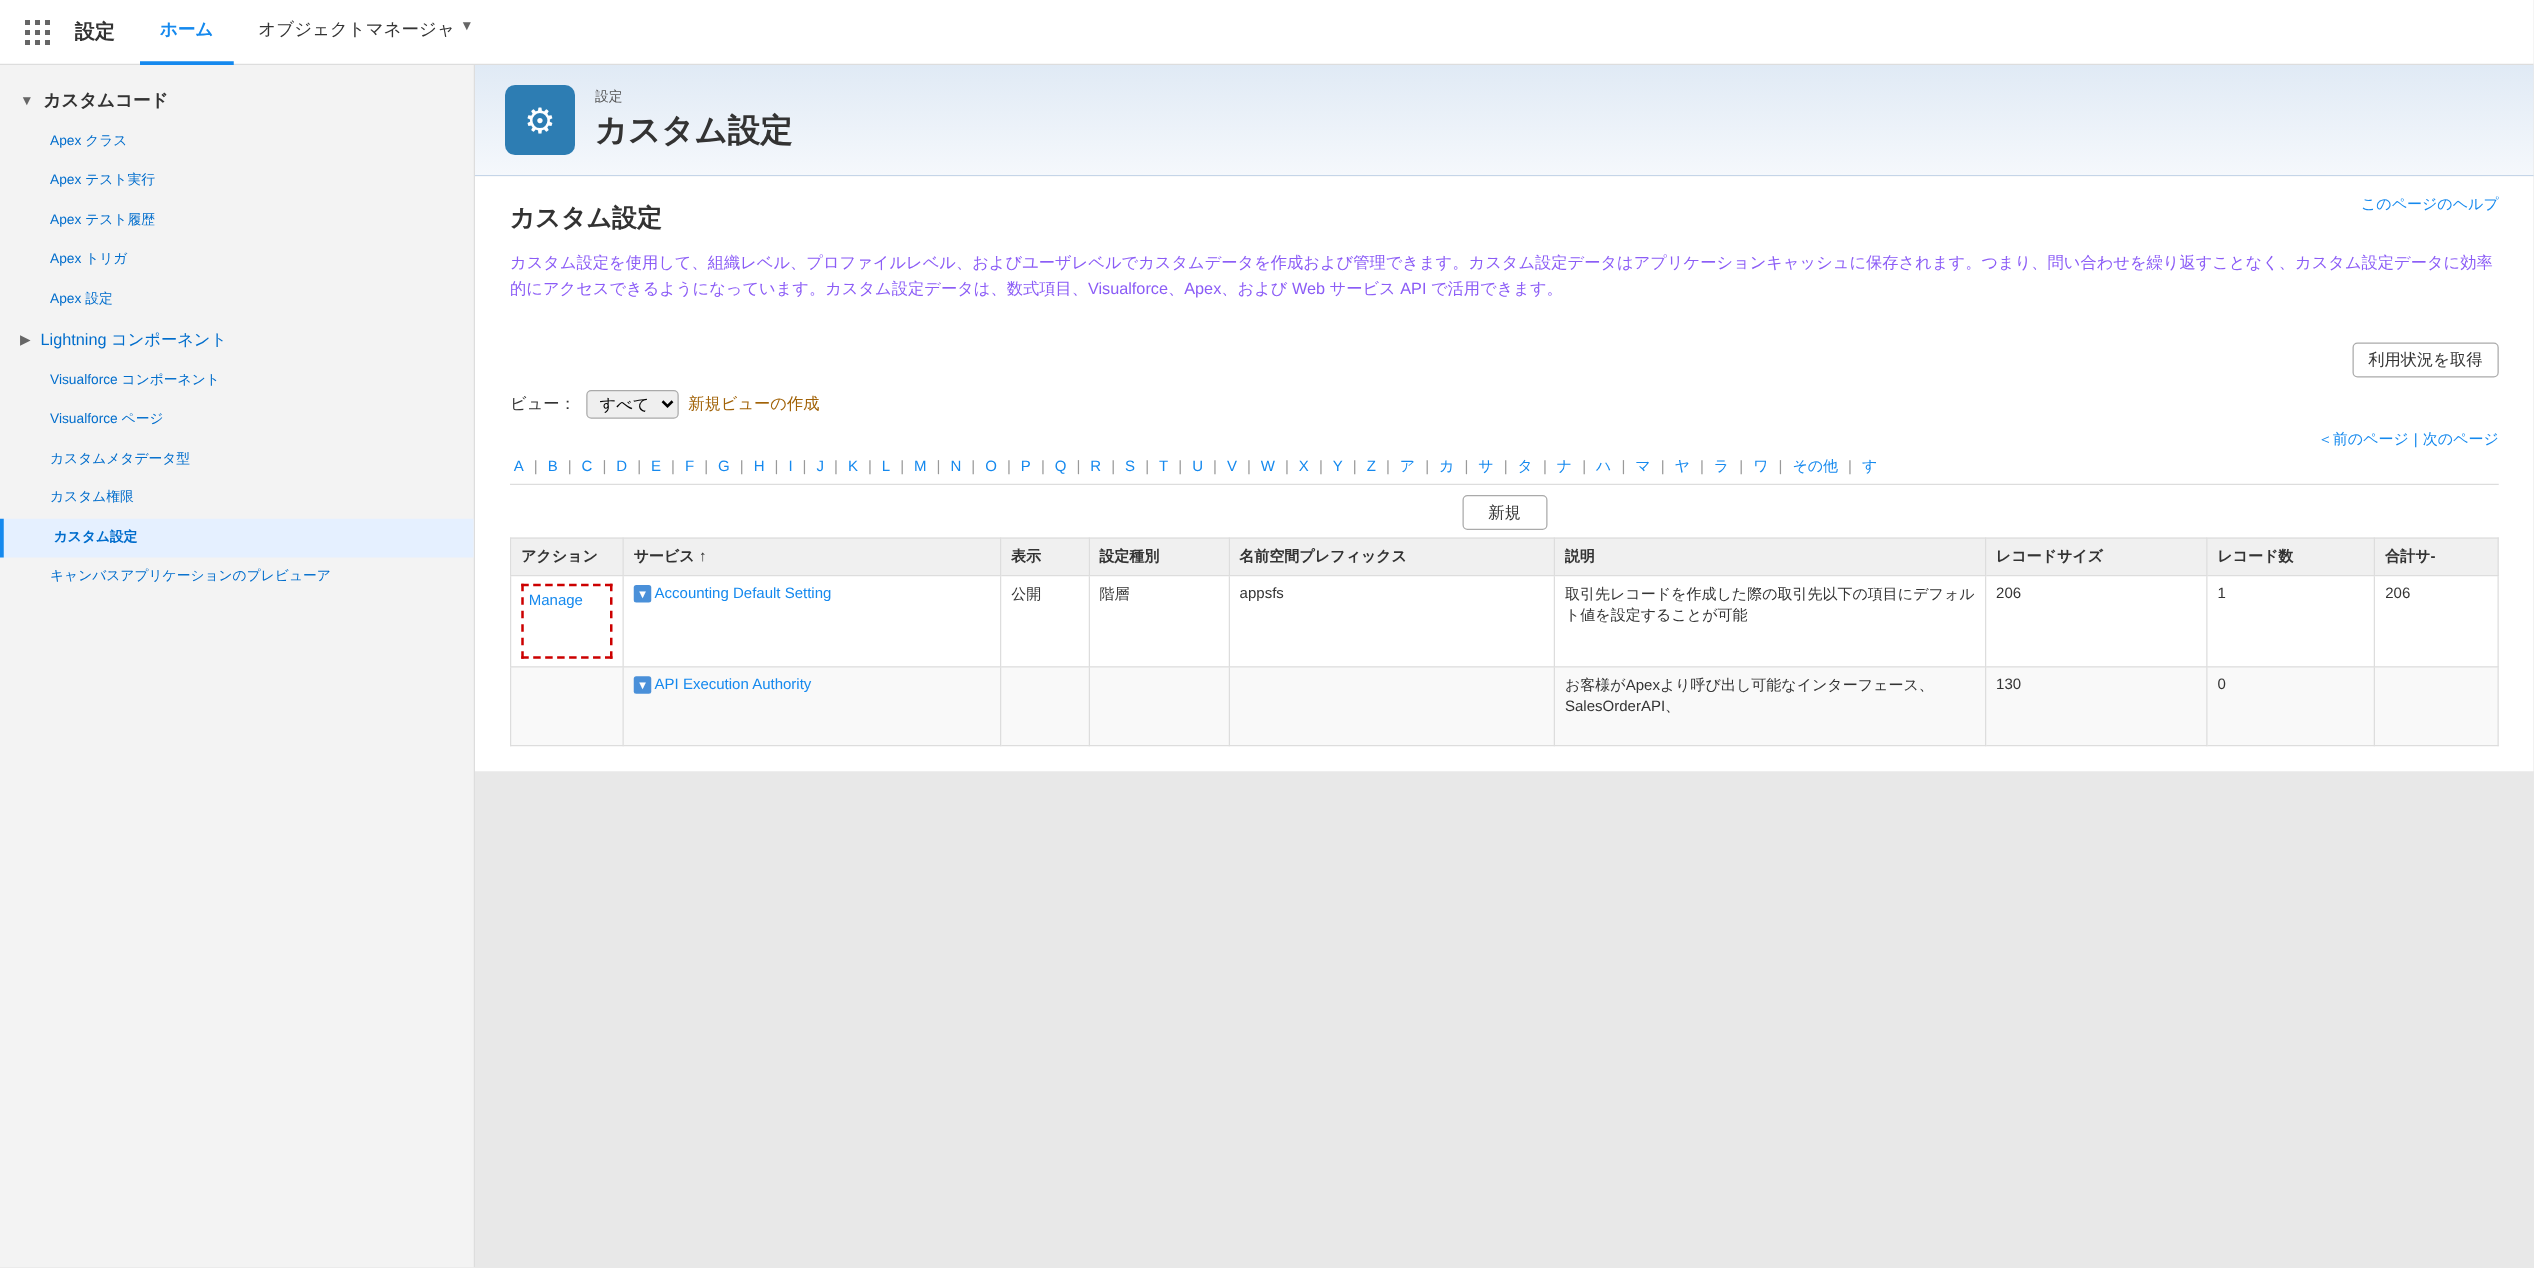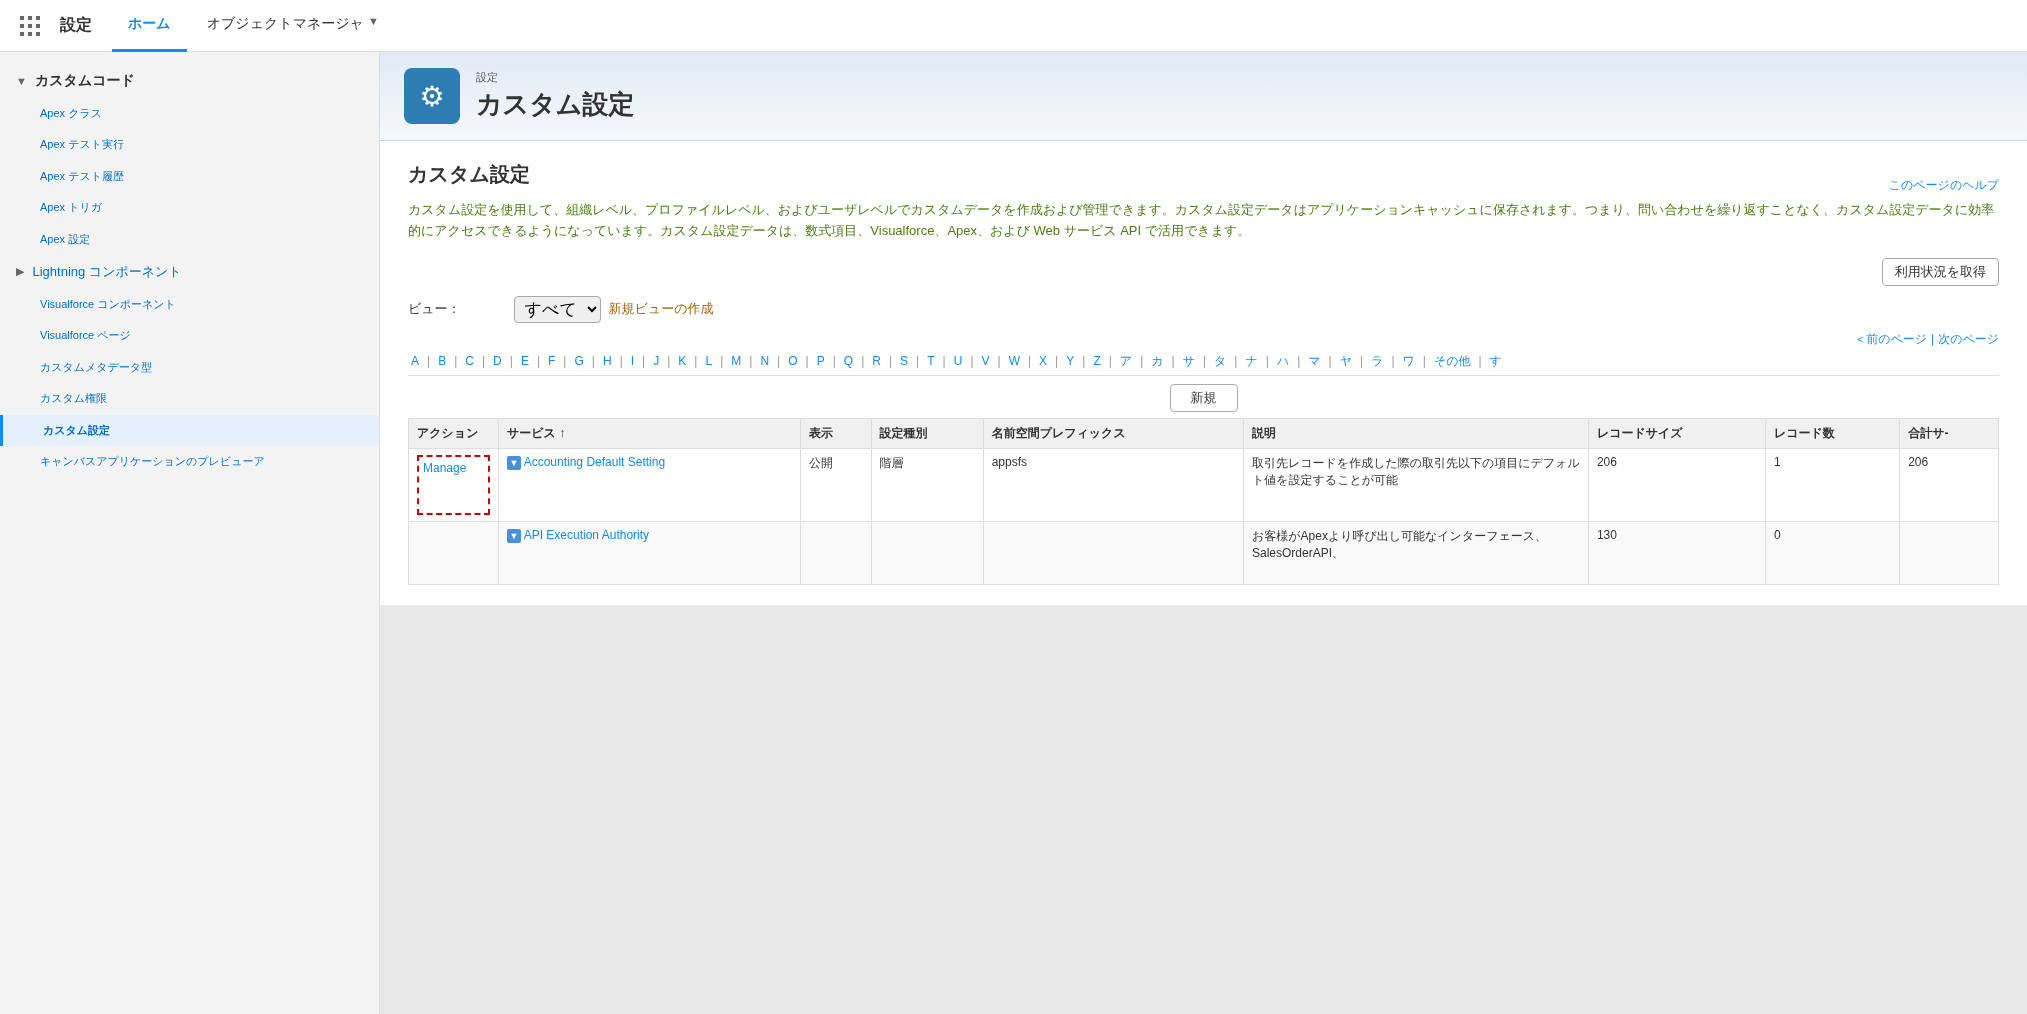--- a/index.html
+++ b/index.html
@@ -169,32 +169,32 @@
       max-width: 100%;
     }
     .page-section-title {
       font-size: 20px;
       font-weight: 600;
       color: #333;
       margin-bottom: 12px;
     }
     .page-help-link {
       position: absolute;
-      top: 36px;
+      top: 14px;
       right: 28px;
       color: #1589ee;
       font-size: 12px;
       text-decoration: none;
       cursor: pointer;
     }
     .page-description {
       font-size: 13px;
-      color: #4d7c0f;
+      color: #8b5cf6;
       line-height: 1.6;
-      margin-bottom: 16px;
+      margin-bottom: 32px;
     }
 
     
     .controls-bar {
       display: flex;
       align-items: center;
       justify-content: flex-end;
       margin-bottom: 10px;
     }
     .btn-get-usage {
@@ -211,23 +211,22 @@
       display: flex;
       align-items: center;
       gap: 8px;
       margin-bottom: 8px;
     }
     .view-label { font-size: 13px; color: #333; }
     .view-select {
       border: 1px solid #aaa;
       border-radius: 4px;
       padding: 2px 6px;
-      font-size: 17px;
-      cursor: pointer;
-      margin-left: 45px;
+      font-size: 13px;
+      cursor: pointer;
     }
     .view-create-link {
       color: #a16207;
       font-size: 13px;
       cursor: pointer;
       text-decoration: none;
     }
 
     .pagination-bar {
       display: flex;

